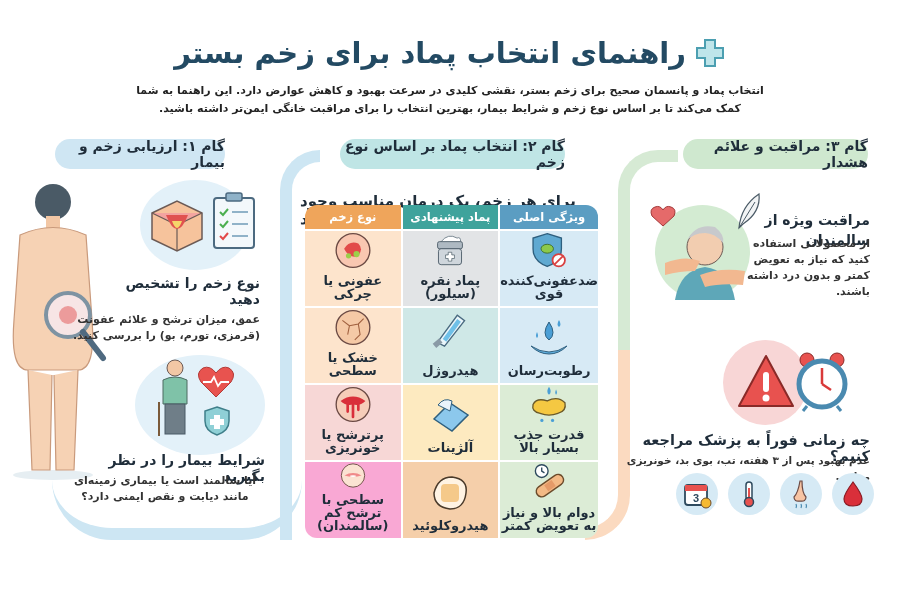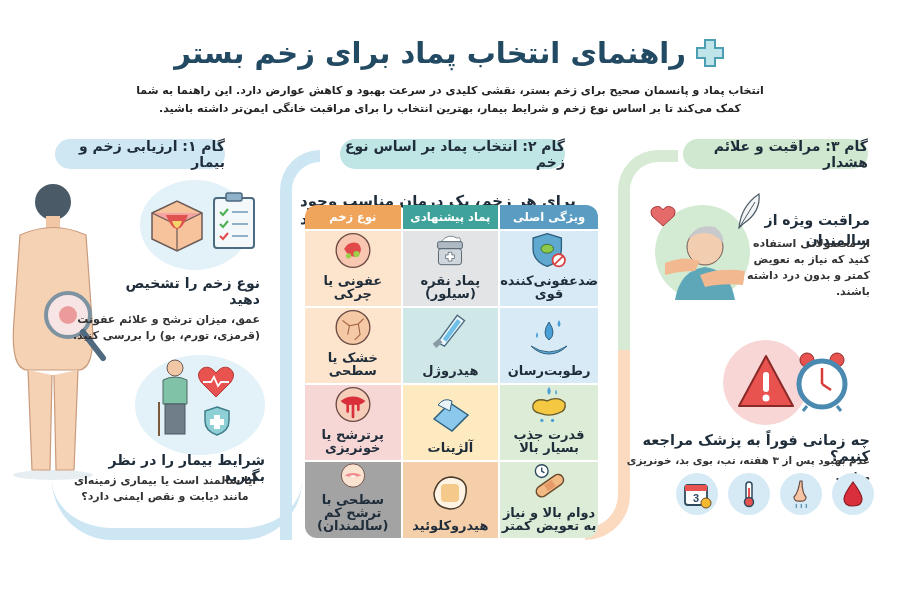--- a/index.html
+++ b/index.html
@@ -54,21 +54,21 @@
   .cell { display: flex; flex-direction: column; align-items: center; justify-content: flex-end; padding-bottom: 6px; font-size: 13px; font-weight: bold; color: #1f2d3a; text-align: center; line-height: 13px; }
   .cell .ico { width: 44px; height: 44px; margin-bottom: 4px; }
   .bg-blue { background: #d7eaf5; }
   .bg-grey { background: #e2e4e6; }
   .bg-peach { background: #fde4cc; }
   .bg-teal { background: #cfe8e7; gap: 12px; }
   .bg-yellow { background: #fdeac0; }
   .bg-pink { background: #f7d7d6; }
   .bg-green { background: #dcecd6; }
   .bg-tan { background: #f5cfaa; }
-  .bg-lpeach { background: #a3a3a3; }
+  .bg-lpeach { background: #f9a8d4; }
 
   
   .care-circle { position: absolute; left: 655px; top: 205px; width: 95px; height: 95px; border-radius: 50%; background: #d3ebd2; }
   .care-heart { position: absolute; left: 650px; top: 205px; width: 26px; height: 22px; }
   .feather { position: absolute; left: 735px; top: 192px; width: 28px; height: 38px; }
   .s3-title { left: 760px; top: 210px; width: 110px; line-height: 20px; }
   .s3-text  { left: 742px; top: 236px; width: 128px; }
 
   .alarm-bg { position: absolute; left: 723px; top: 340px; width: 85px; height: 85px; border-radius: 50%; background: #f8d6d6; }
   .warn { position: absolute; left: 735px; top: 352px; width: 62px; height: 58px; }

